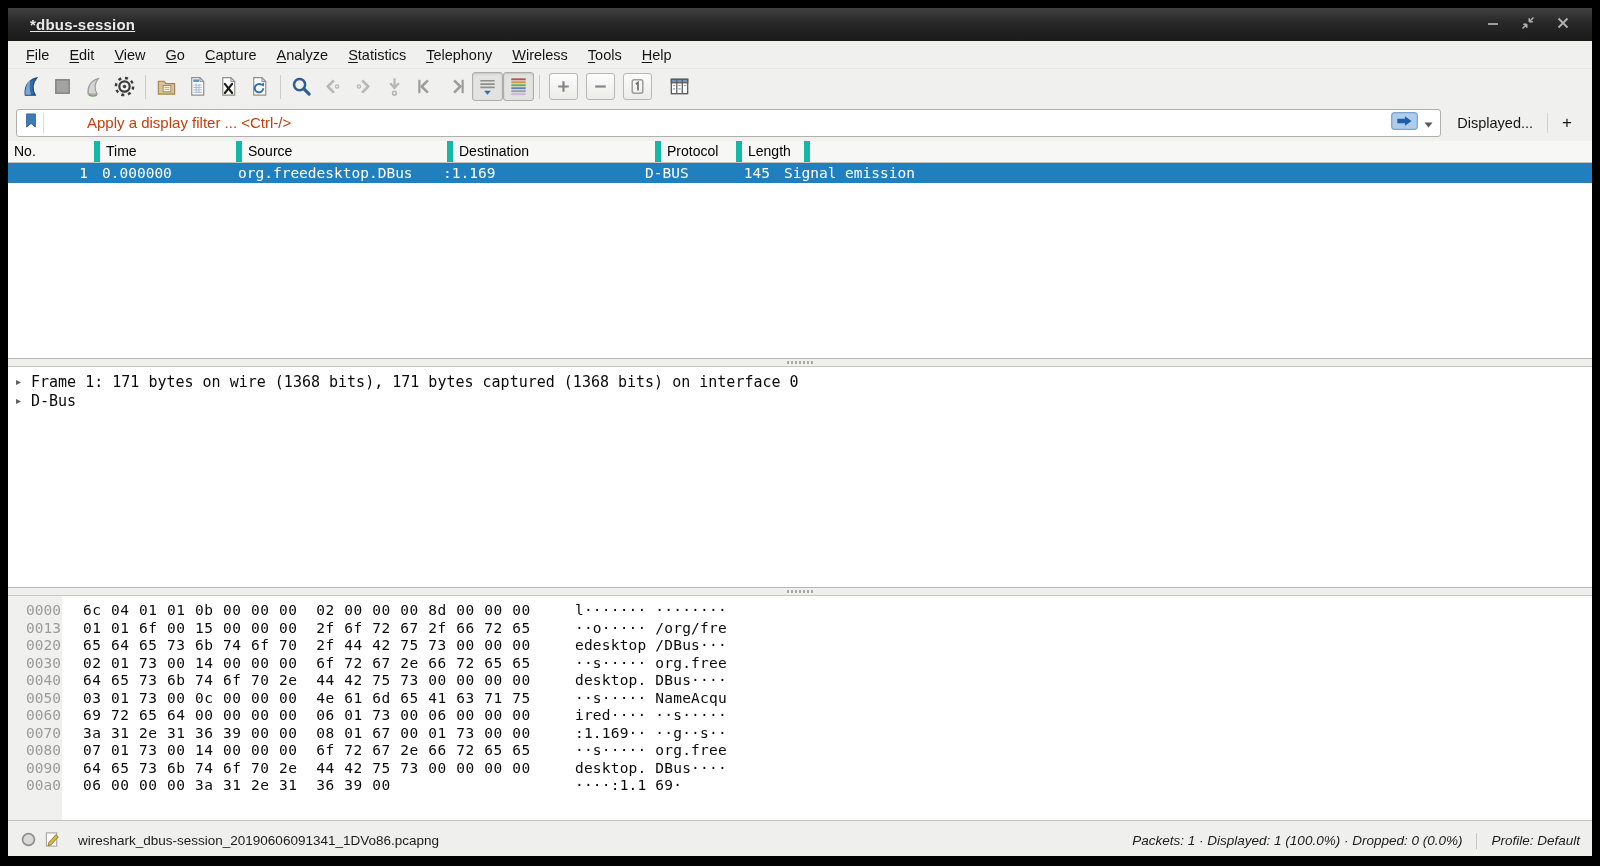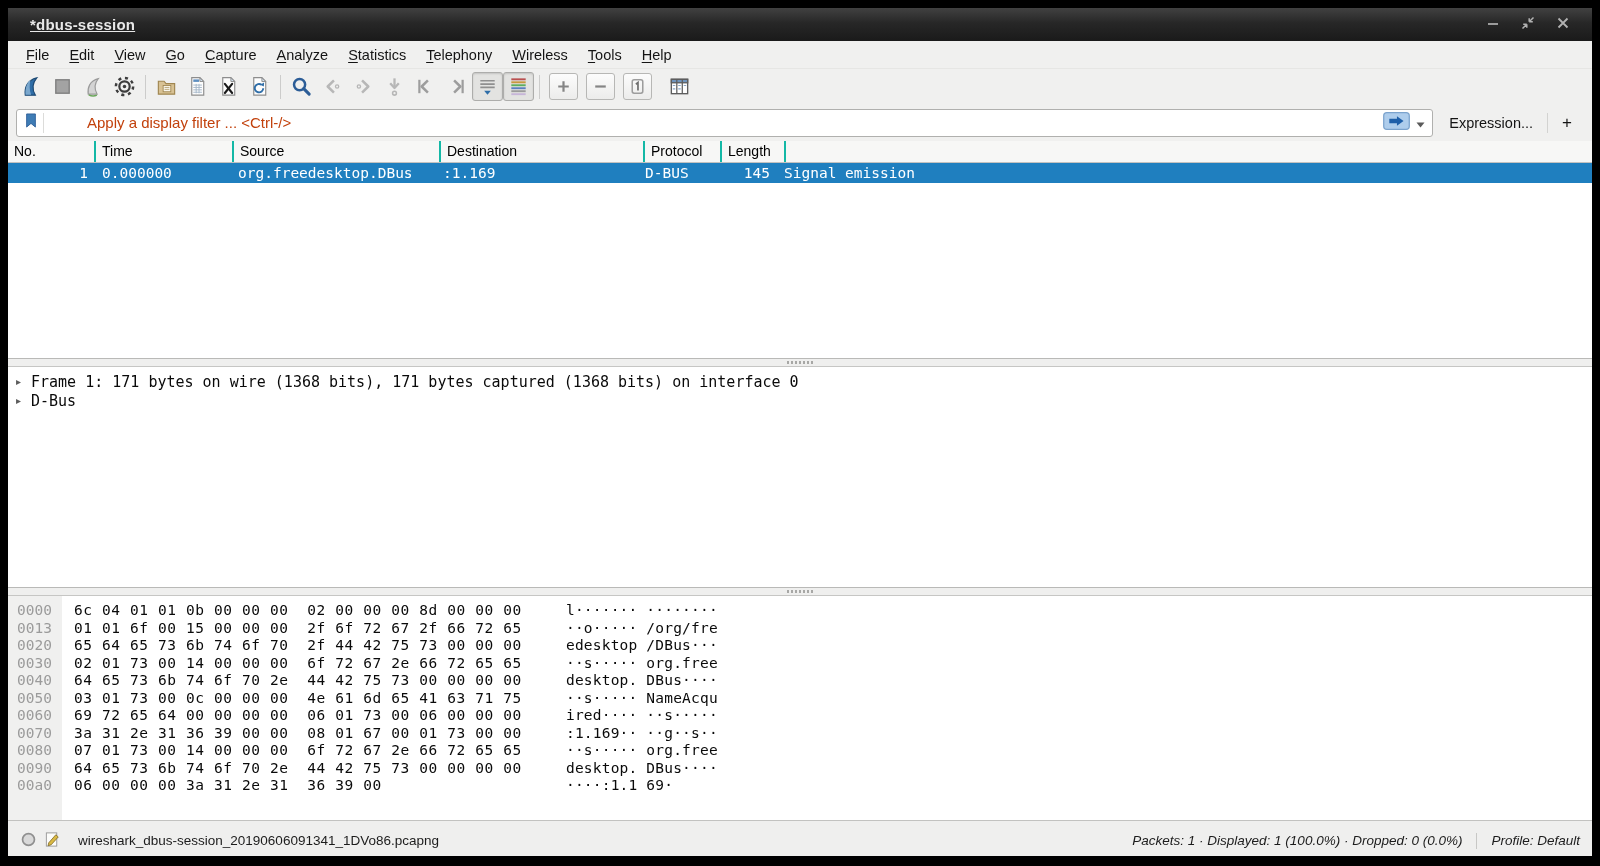--- a/index.html
+++ b/index.html
@@ -35,21 +35,21 @@
     display:flex;align-items:center;padding:0 5px;}
   .bookmark-box{display:flex;align-items:center;padding:0 5px 0 2px;border-right:1px solid #dcdcda;height:20px;}
   .filter-placeholder{color:#c2410c;font-size:15px;padding-left:7px;flex:1;white-space:nowrap;overflow:hidden;margin-left:36px;}
   .apply-box{display:flex;align-items:center;gap:6px;padding-right:2px;}
   .expr-btn{font-size:14.5px;color:#141414;padding:0 14px 0 16px;white-space:nowrap;}
   .filter-plus{font-size:17px;color:#141414;padding:0 10px 0 14px;border-left:1px solid #d3d3d1;line-height:20px;}
   
   .packet-list{flex:0 0 217px;display:flex;flex-direction:column;background:#fff;overflow:hidden;}
   .pl-header{height:21px;flex:0 0 21px;background:#f7f7f6;border-bottom:1px solid #c2c2c0;
     display:flex;font-size:14px;color:#000;}
-  .pl-hcell{border-right:2px solid #14b8a6;padding-left:6px;line-height:20px;white-space:nowrap;overflow:hidden;flex:0 0 auto;}
+  .pl-hcell{border-right:6px solid #14b8a6;padding-left:6px;line-height:20px;white-space:nowrap;overflow:hidden;flex:0 0 auto;}
   .pl-hcell:last-child{flex:1;border-right:none;margin-top:28px;}
   .pl-row{height:20px;display:flex;font-family:"DejaVu Sans Mono","Liberation Mono",monospace;
     font-size:14.5px;line-height:20px;}
   .pl-row.selected{background:#1f7fbf;color:#fff;}
   .pl-cell{padding-left:6px;white-space:nowrap;overflow:hidden;flex:0 0 auto;}
   .pl-cell.r{text-align:right;padding-right:8px;padding-left:0;}
   .pl-cell:last-child{flex:1;}
   
   .splitter{flex:0 0 7px;background:#efefee;border-top:1px solid #b9b9b7;border-bottom:1px solid #c6c6c4;
     display:flex;align-items:center;justify-content:center;}
@@ -58,21 +58,21 @@
   .details{flex:0 0 215px;background:#fff;padding-top:5px;overflow:hidden;}
   .detail-row{height:19px;display:flex;align-items:center;padding-left:8px;
     font-family:"DejaVu Sans Mono","Liberation Mono",monospace;font-size:15px;color:#0a0a0a;white-space:pre;}
   .expander{color:#5c5c5c;font-size:10px;width:15px;flex:0 0 15px;font-family:"DejaVu Sans",sans-serif;}
   
   .hexpane{flex:1;background:#fff;position:relative;overflow:hidden;}
   .offset-strip{position:absolute;left:0;top:0;bottom:0;width:54px;background:#f0f0ef;}
   .hex-rows{position:relative;padding-top:6px;}
   .hex-row{height:17.5px;display:flex;font-family:"DejaVu Sans Mono","Liberation Mono",monospace;
     font-size:14.5px;line-height:17.5px;color:#0a0a0a;}
-  .hex-offset{flex:0 0 45px;padding-left:9px;color:#9b9b9b;}
+  .hex-offset{flex:0 0 45px;padding-left:18px;color:#9b9b9b;}
   .hex-bytes{flex:0 0 492px;padding-left:12px;white-space:pre;letter-spacing:.6px;}
   .hex-ascii{white-space:pre;letter-spacing:.2px;}
   
   .statusbar{height:31px;flex:0 0 31px;background:#efefee;border-top:1px solid #c2c2c0;
     display:flex;align-items:center;font-size:13.5px;color:#1c1c1c;padding:4px 10px 0 8px;}
   .sb-icon{width:24px;height:22px;display:flex;align-items:center;justify-content:center;flex:0 0 auto;}
   .sb-file{margin-left:14px;white-space:nowrap;}
   .sb-right{margin-left:auto;display:flex;align-items:center;}
   .sb-sep{width:1px;height:16px;background:#c7c7c5;margin:0 14px;}
   .sb-packets,.sb-profile{white-space:nowrap;font-style:italic;}
@@ -309,21 +309,21 @@
       <span class="apply-box">
         <span><svg width="27" height="18" viewBox="0 0 30 20">
               <rect x="0.8" y="0.8" width="28.4" height="18.4" rx="3.5" fill="#aecdec" stroke="#7ba3cd" stroke-width="1.4"></rect>
               <path d="M7 7.6 h8.5 V4.6 L22.8 10 L15.5 15.4 V12.4 H7 Z" fill="#1e5fa9"></path>
             </svg></span>
         <span><svg width="9" height="6" viewBox="0 0 9 6">
               <path d="M0.5 0.5 h8 L4.5 5.5 Z" fill="#5a5a5a"></path>
             </svg></span>
       </span>
     </div>
-    <span class="expr-btn">Expression...</span>
+    <span class="expr-btn">Displayed...</span>
     <span class="filter-plus">+</span>
   </div>
 
   <div class="packet-list">
     <div class="pl-header" id="pl-header">
         <div class="pl-hcell" style="width: 80px;">No.</div>
         <div class="pl-hcell" style="width: 130px;">Time</div>
         <div class="pl-hcell" style="width: 199px;">Source</div>
         <div class="pl-hcell" style="width: 196px;">Destination</div>
         <div class="pl-hcell" style="width: 69px;">Protocol</div>

